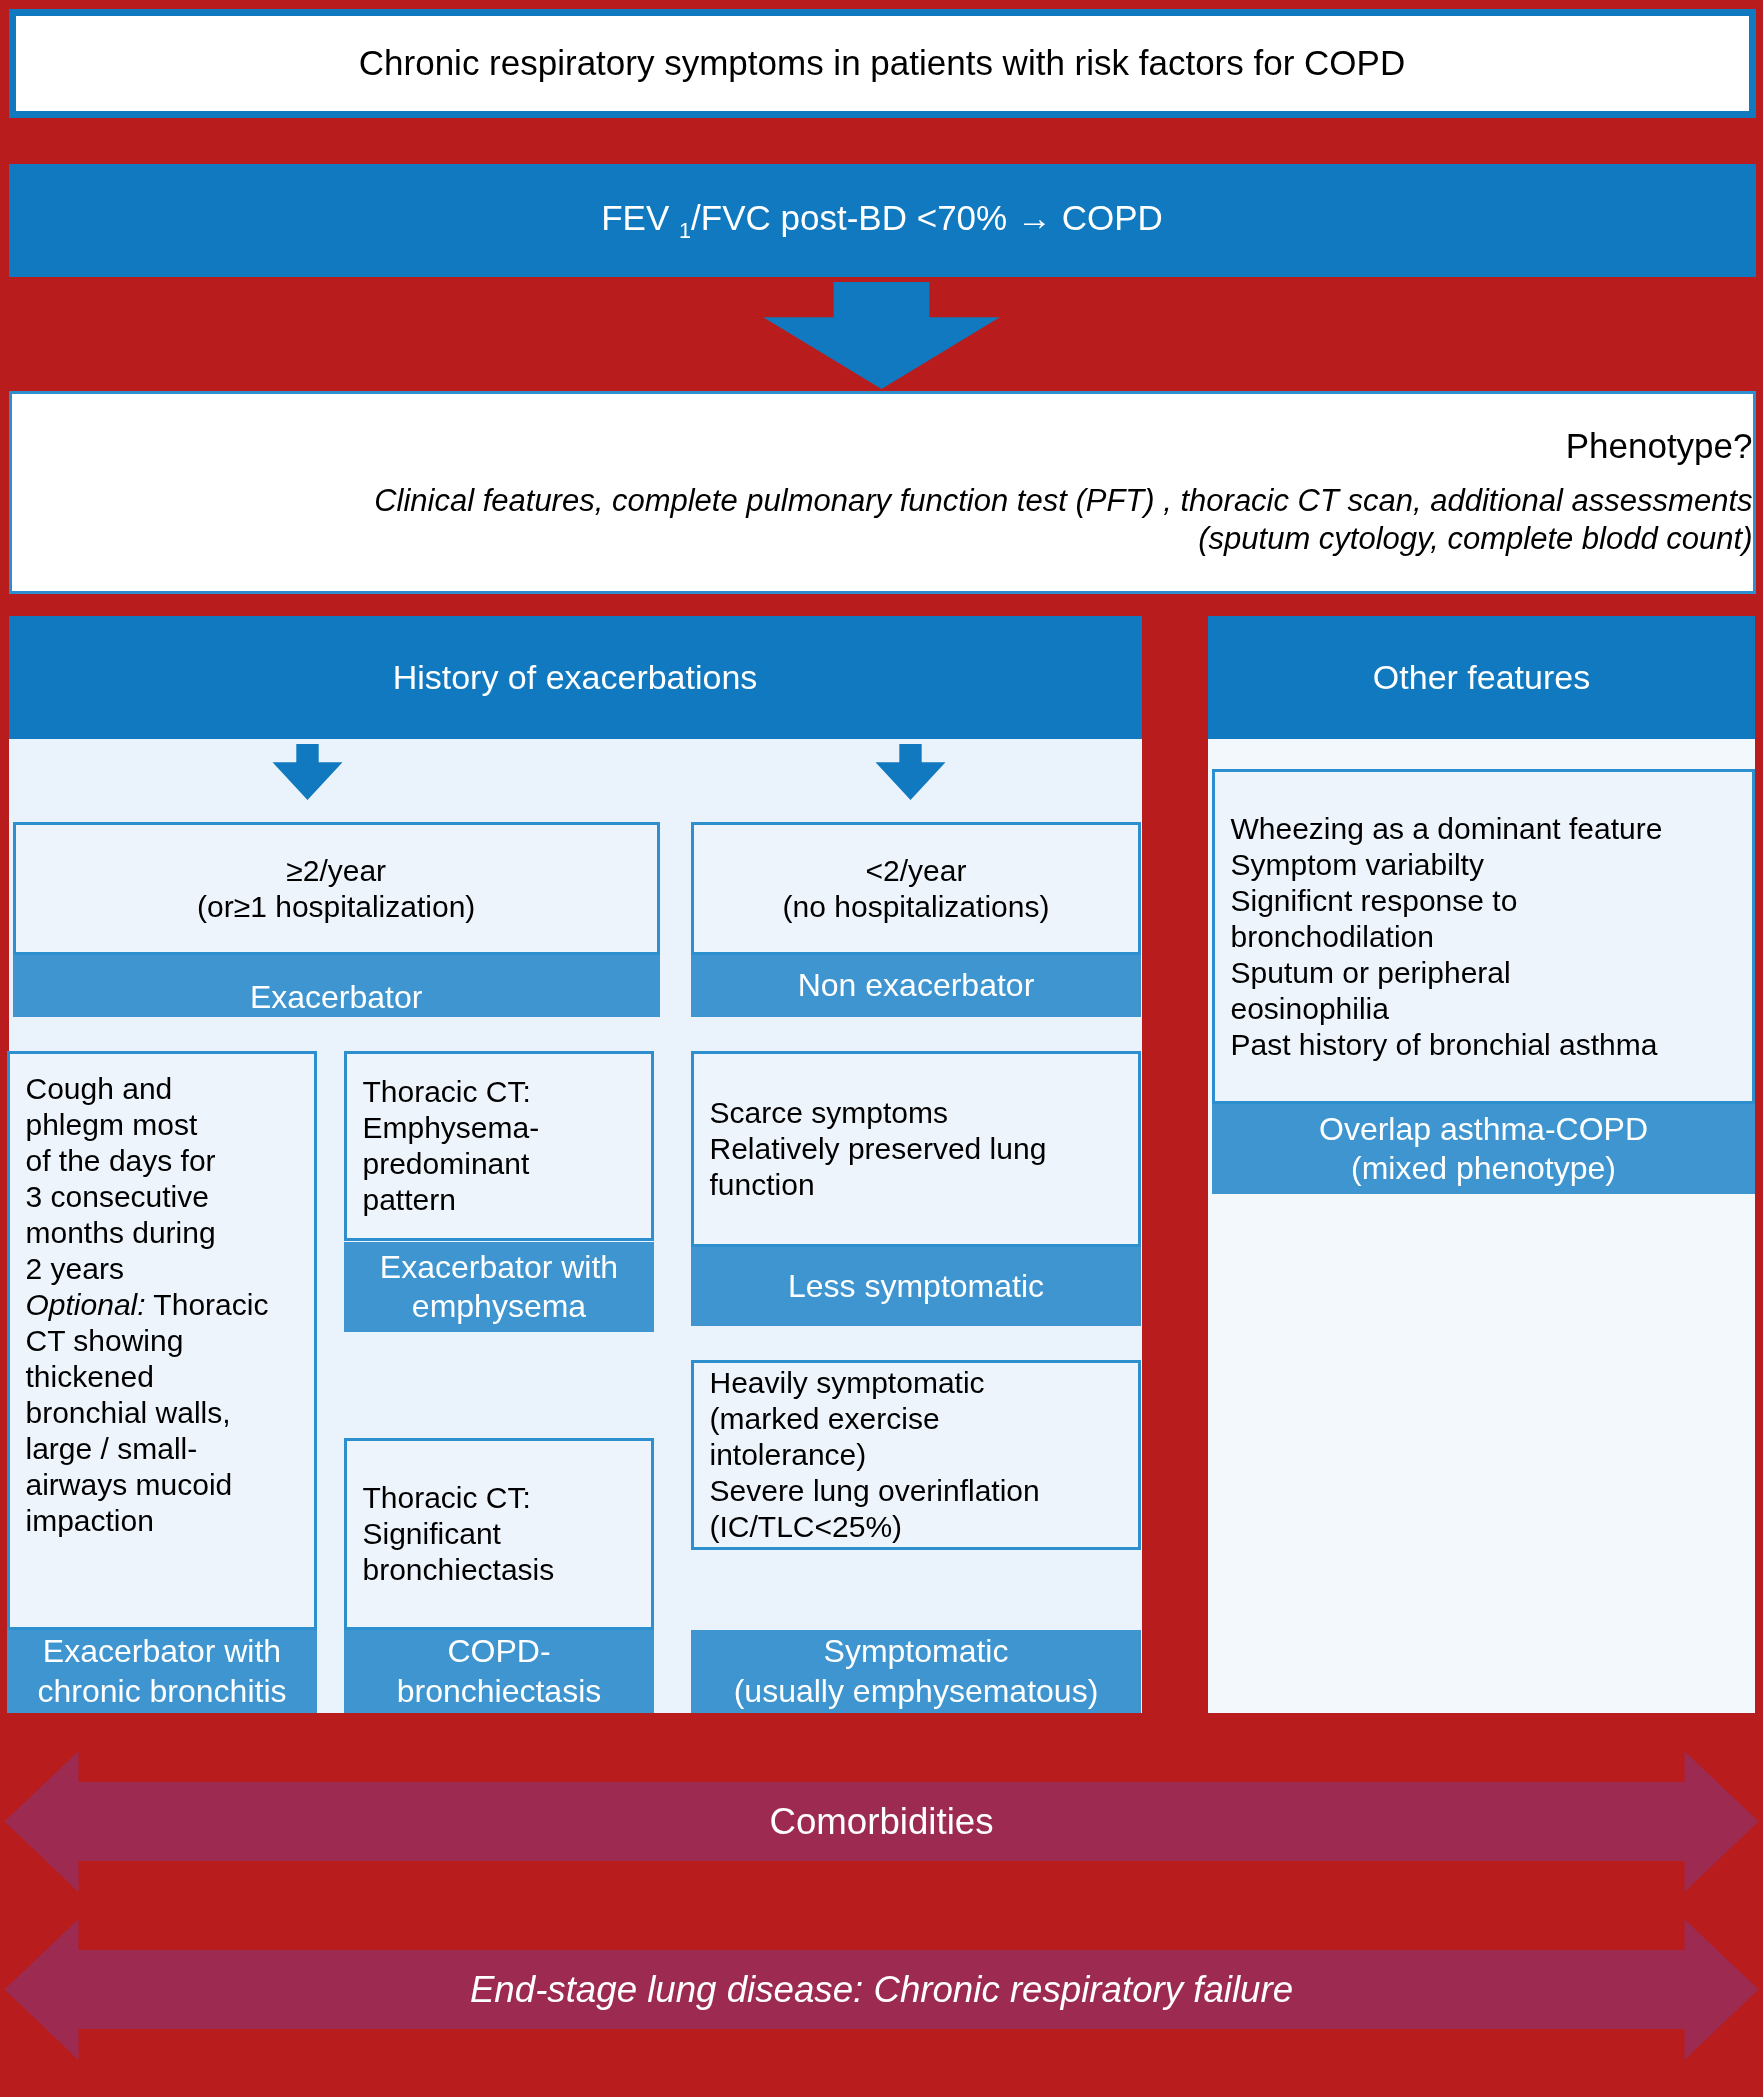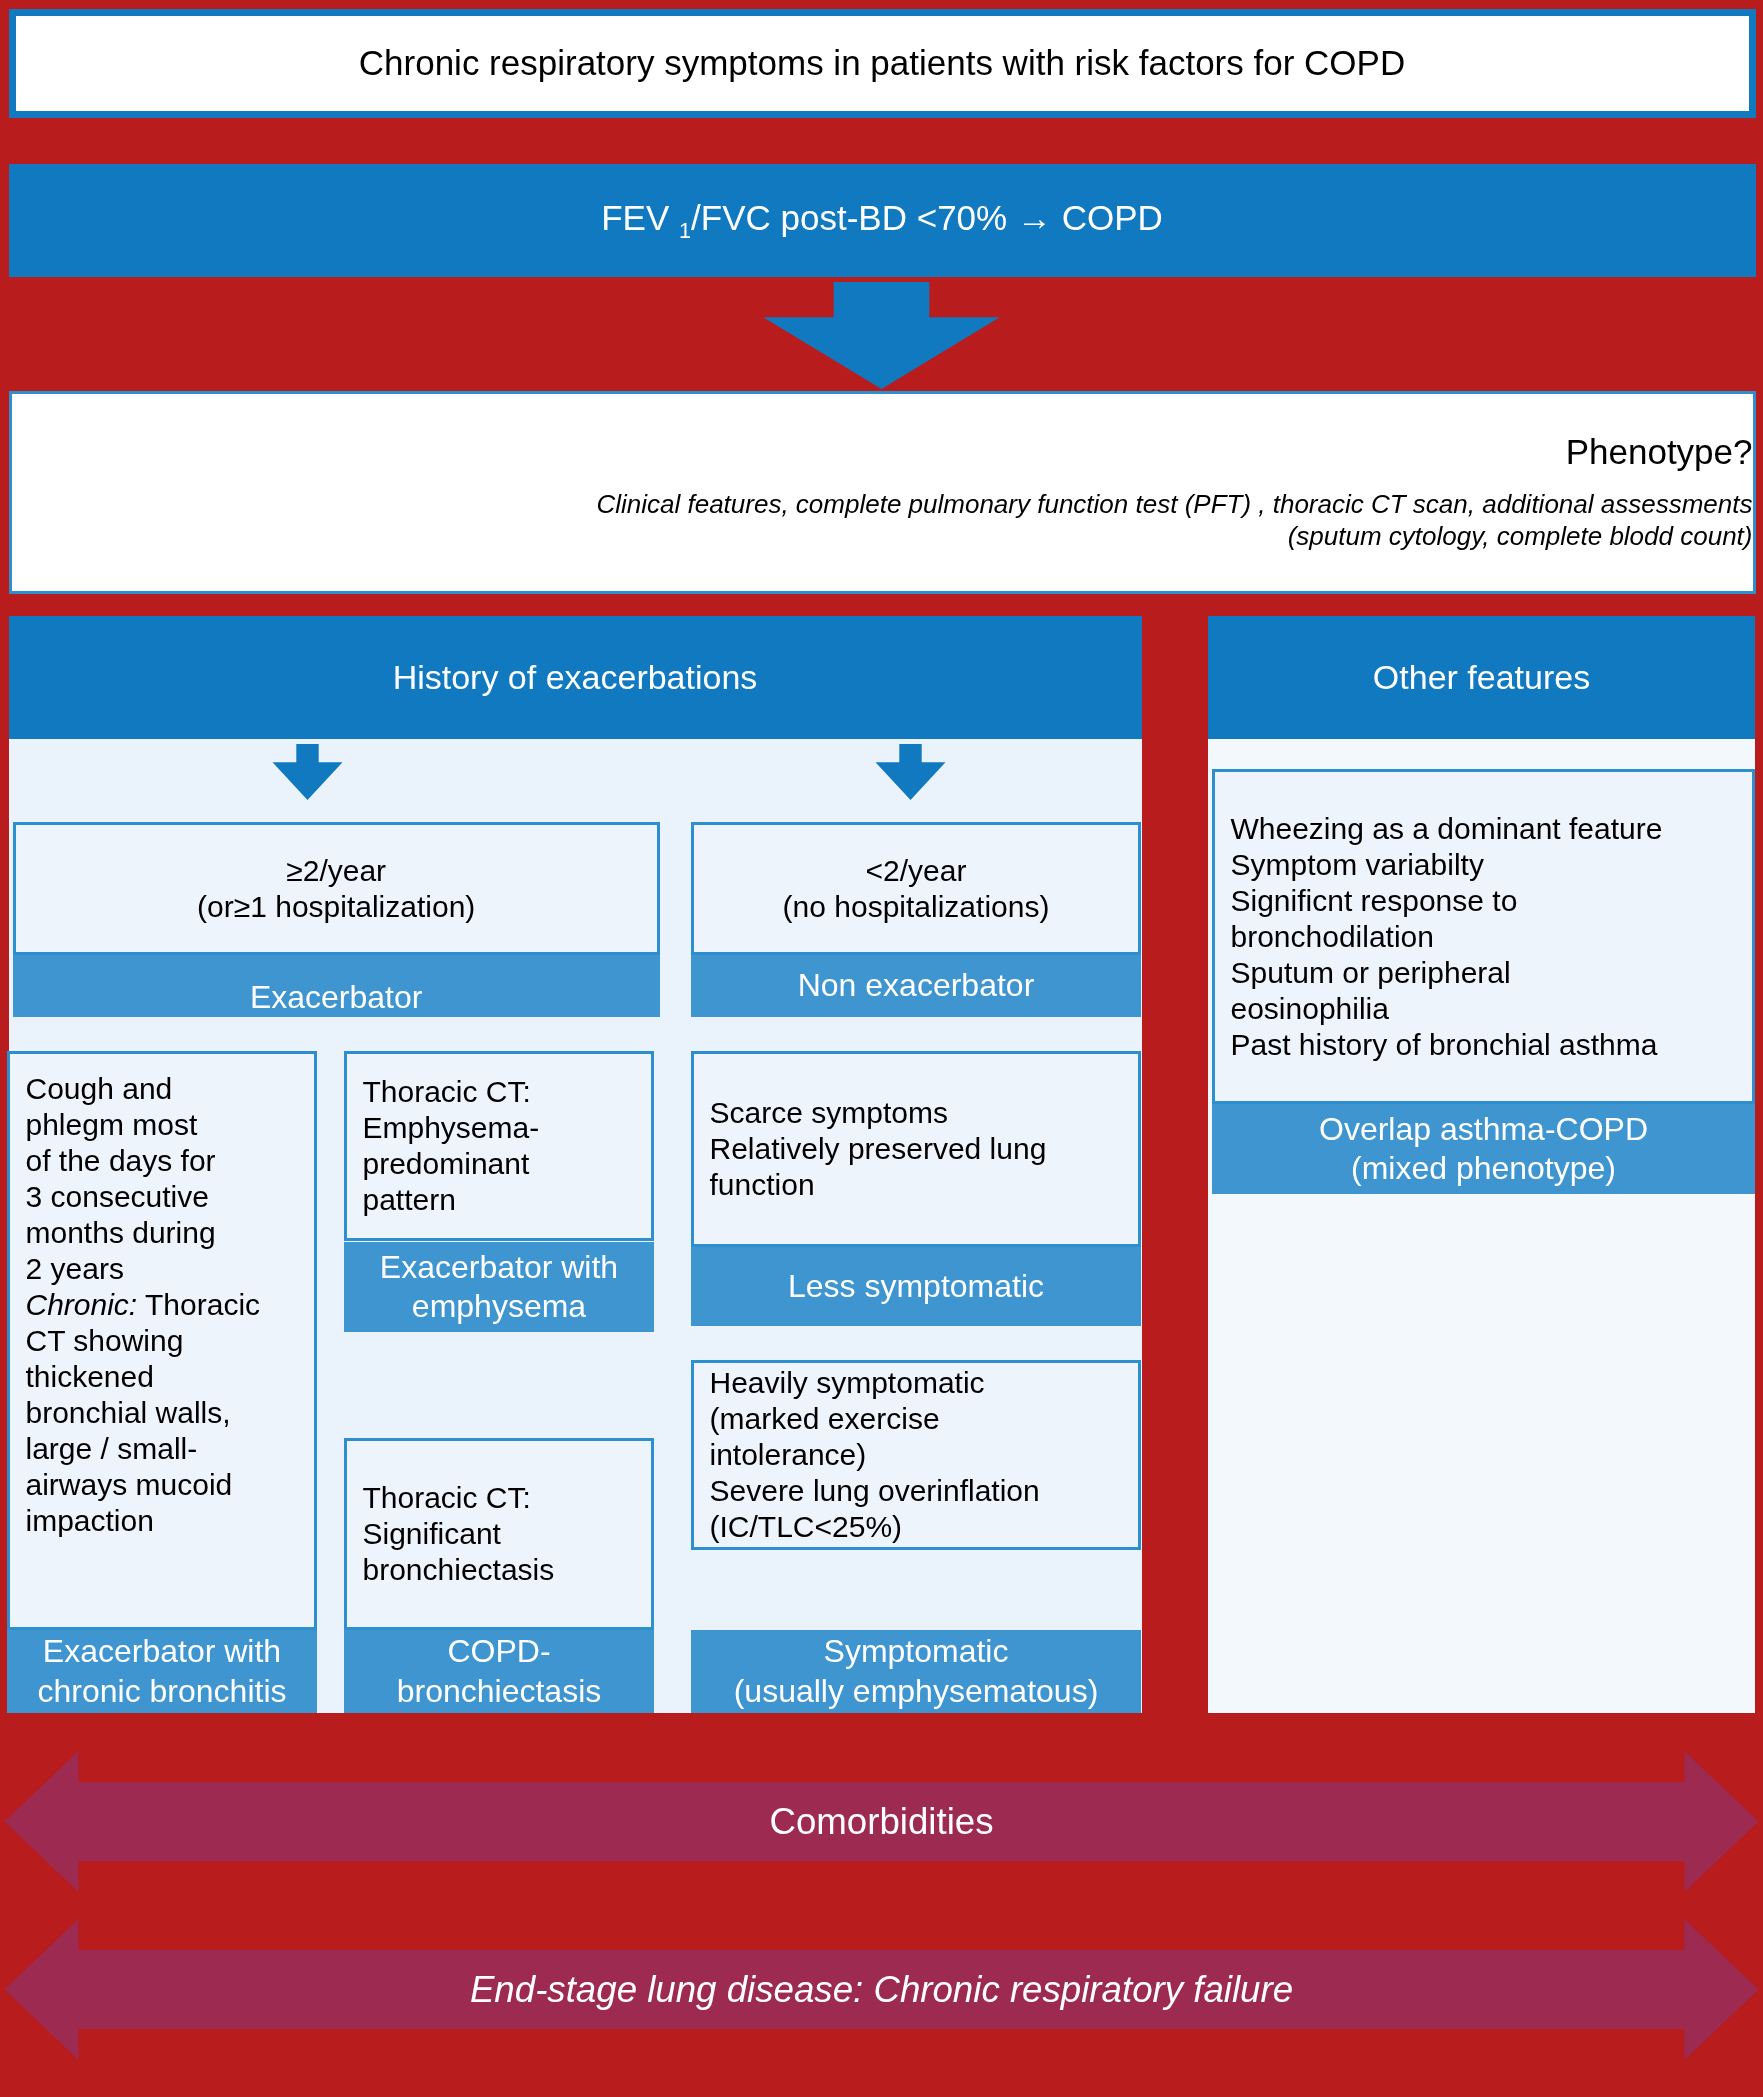--- a/index.html
+++ b/index.html
@@ -54,21 +54,21 @@
   .pheno-box {
     left: 8.5px; top: 391px; width: 1747px; height: 203px;
     border: 3.5px solid #2E8FCE;
     background: #ffffff;
     display: flex; flex-direction: column;
     align-items: flex-end; justify-content: center;
     text-align: center;
   }
   .pheno-box .ttl { font-size: 35px; color: #000; margin-bottom: 15.5px; }
   .pheno-box .sub2 {
-    font-size: 26px; color: #000; font-style: italic; line-height: 1.25;
+    font-size: 31px; color: #000; font-style: italic; line-height: 1.25;
   }
 
   
   .left-panel-bg {
     left: 8.5px; top: 739px; width: 1133px; height: 974px;
     background: #EAF3FB;
   }
   .right-panel-bg {
     left: 1208px; top: 739px; width: 547px; height: 974px;
     background: #F3F8FD;
@@ -173,21 +173,21 @@
     <span class="txt">Non exacerbator</span>
   </div>
 
   <div class="abs o-box" style="left:7px; top:1051px; width:310px; height:579px; justify-content:flex-start; padding-top:17px;">
     <span class="txt"><span class="nowrap">Cough and
 phlegm most
 of the days for
 3 consecutive
 months during
 2 years
-</span><span class="ital">Chronic:</span><span class="nowrap"> Thoracic
+</span><span class="ital">Optional:</span><span class="nowrap"> Thoracic
 CT showing
 thickened
 bronchial walls,
 large / small-
 airways mucoid
 impaction</span></span>
   </div>
   <div class="abs lbl-band" style="left:7px; top:1630px; width:310px; height:83px;">
     <span class="txt nowrap">Exacerbator with
 chronic bronchitis</span>

